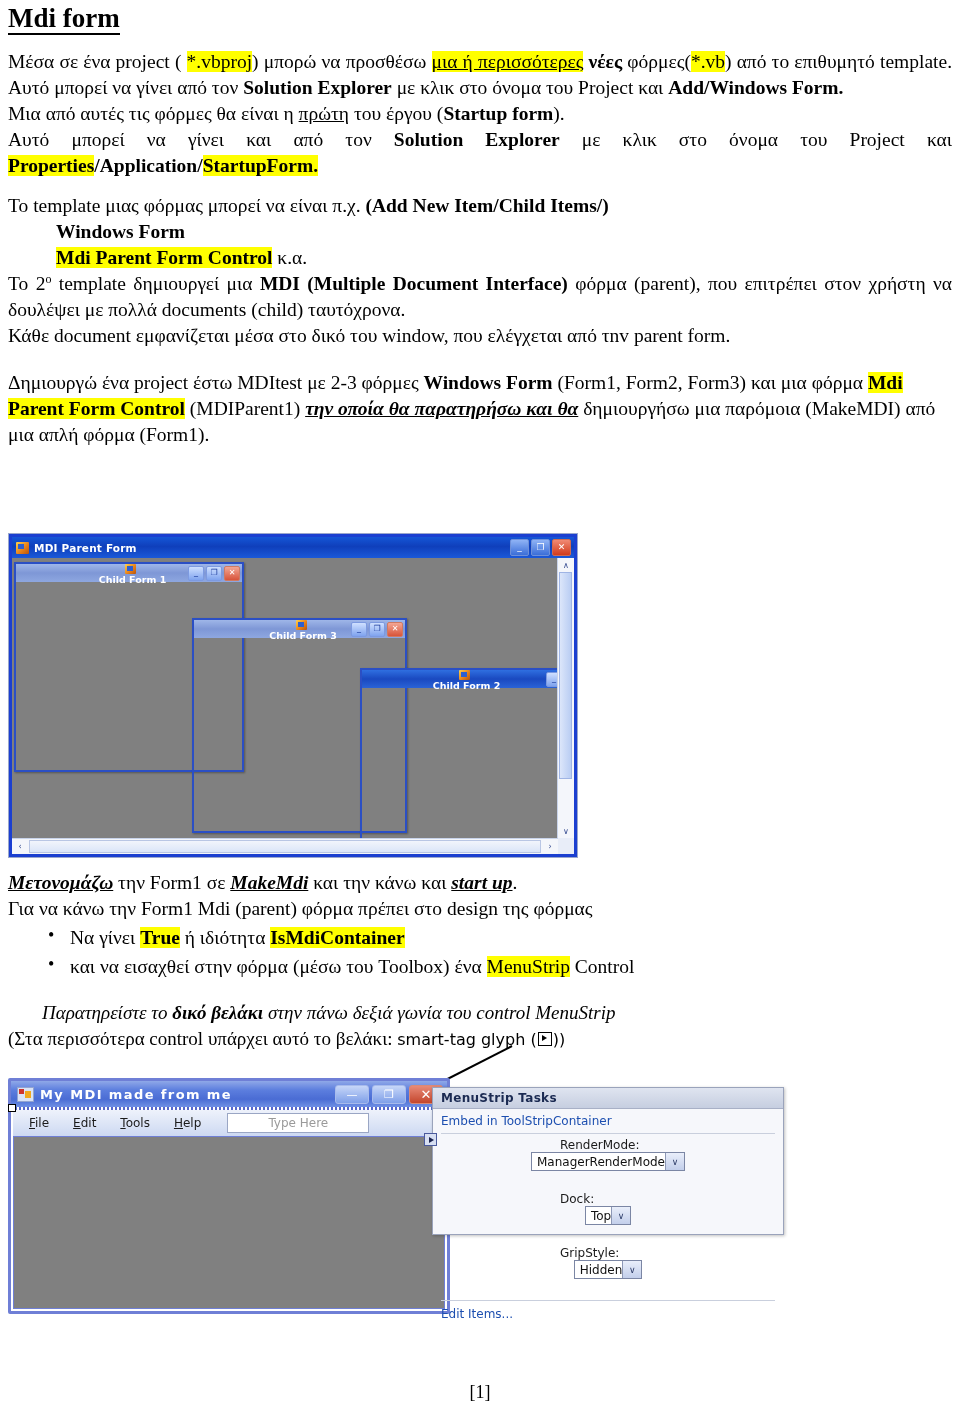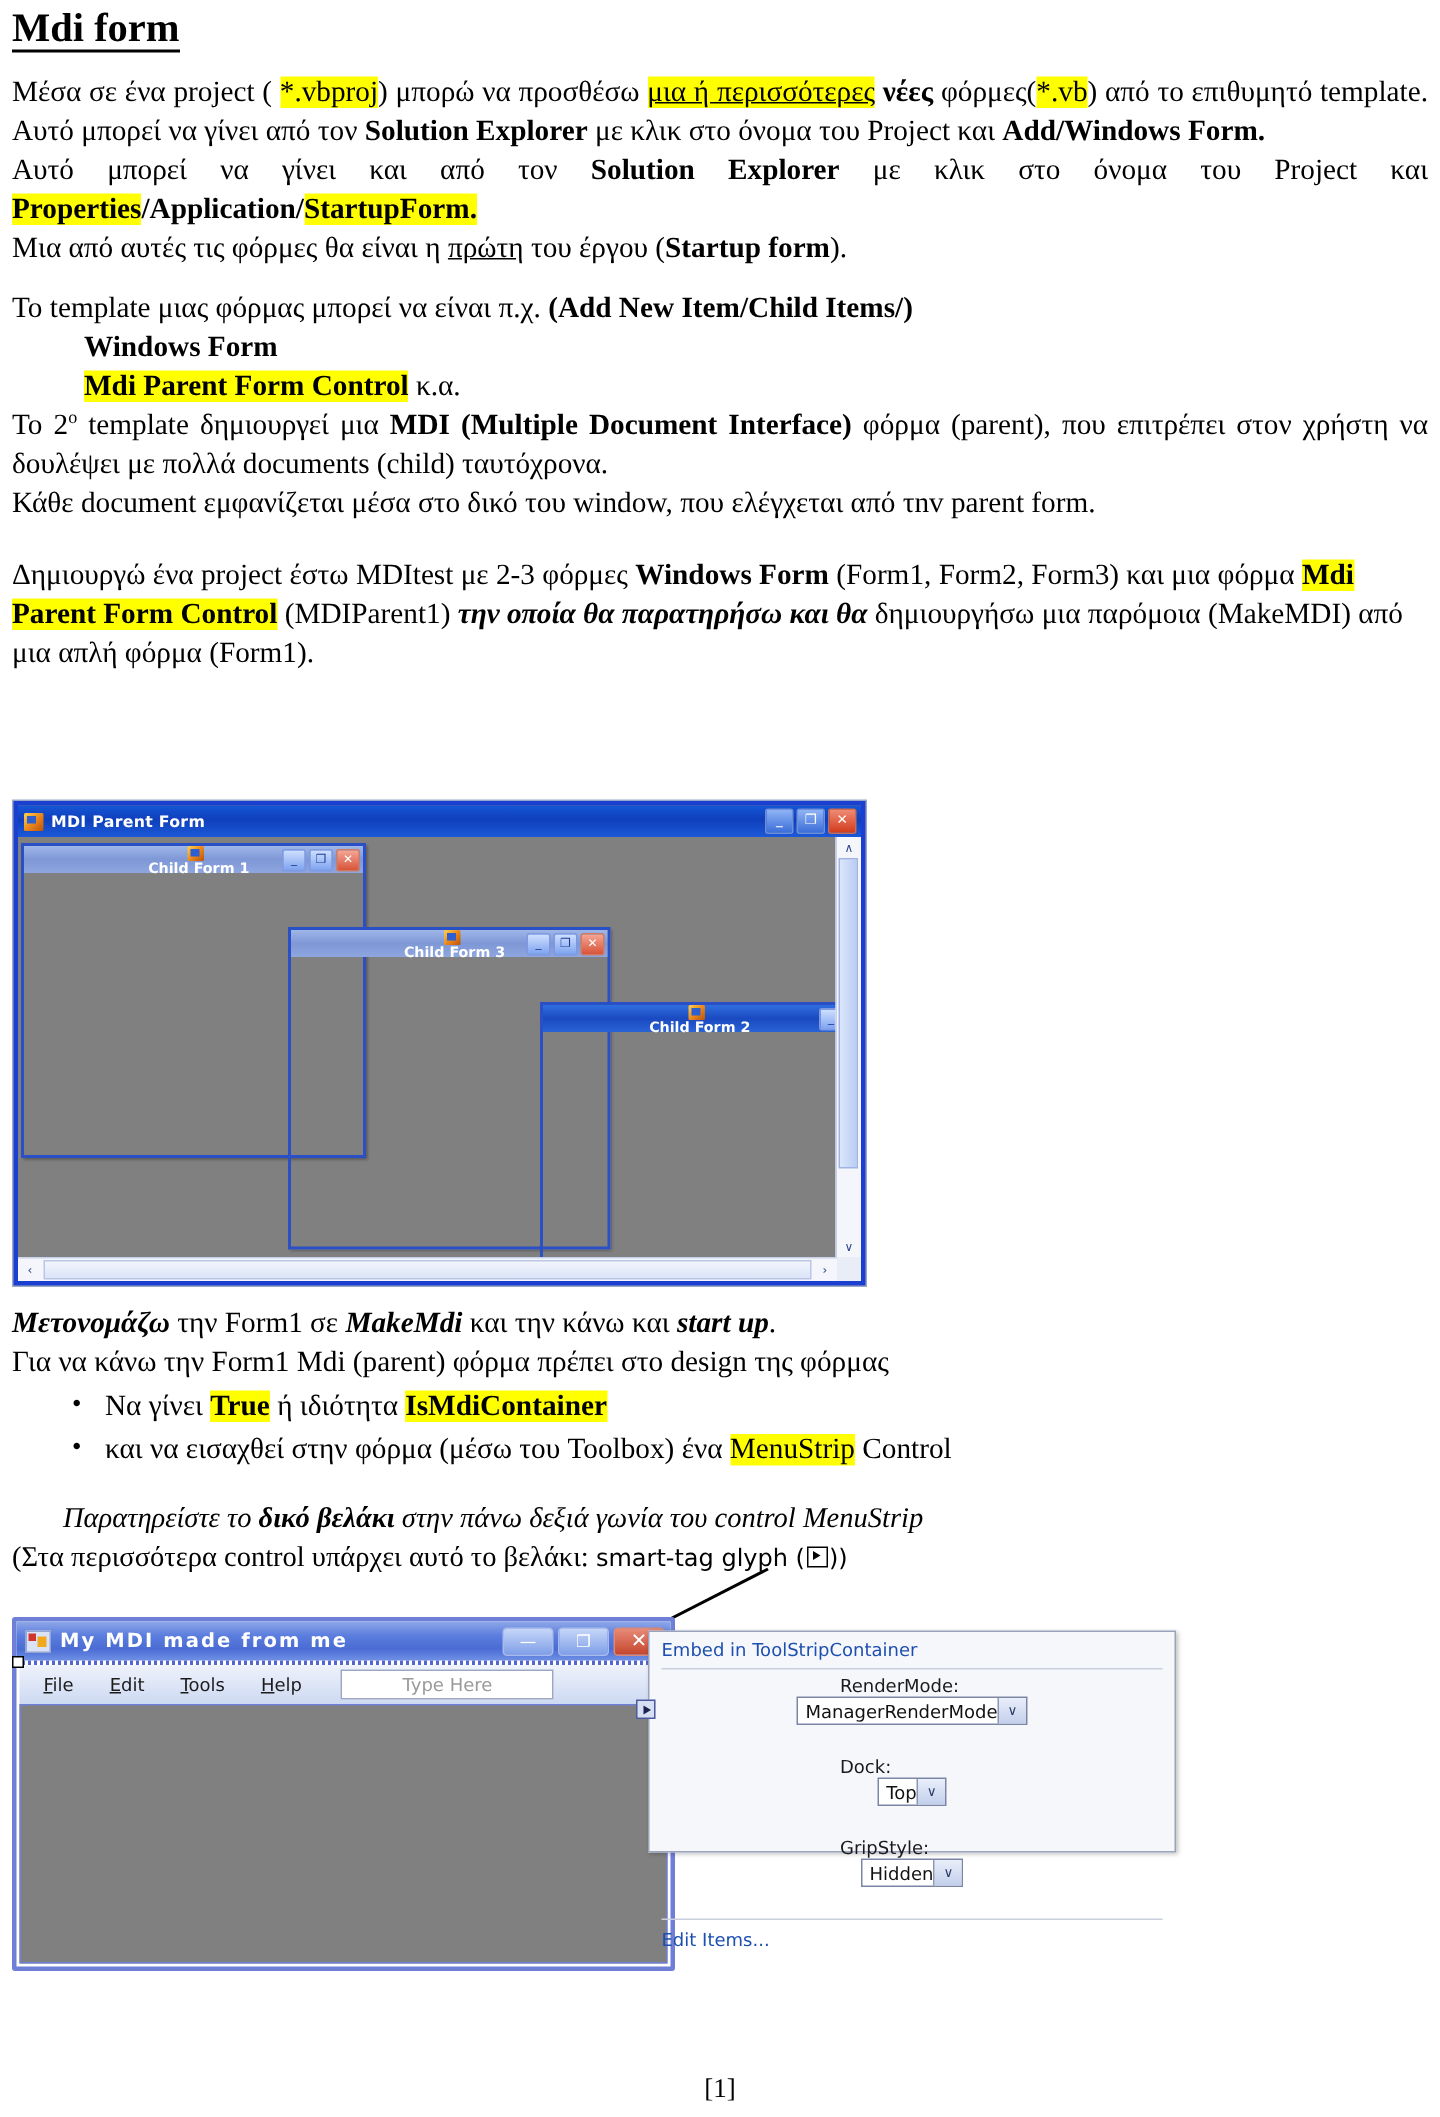--- a/index.html
+++ b/index.html
@@ -27,21 +27,21 @@
     margin:0 0 0 0;padding:0;
     text-align:justify;
   }
   p.para.nojust{text-align:left;}
   .gap-md{height:14px;}
   .gap-lg{height:22px;}
 
   .hl{background:#ffff00;}
   .b{font-weight:bold;}
   .u{text-decoration:underline;}
-  .bi{font-weight:bold;font-style:italic;}
+  .bi{font-weight:bold;font-style:italic;text-decoration:underline;}
   sup.ord{font-size:12px;vertical-align:super;}
 
   .indent1{margin-left:48px;display:block;}
 
   ul.bullets{margin:2px 0 0 0;padding:0 0 0 62px;list-style:none;}
   ul.bullets li{
     font-size:19.5px;line-height:1.4;position:relative;margin:0 0 2px 0;
   }
   ul.bullets li:before{
     content:"\2022";position:absolute;left:-22px;top:-1px;font-size:18px;
@@ -289,27 +289,27 @@
   <div class="inner">
 
     <h1 class="doc-title">Mdi form</h1>
 
     
     <p class="para">
       <span>Μέσα σε ένα project ( </span><span class="hl">*.vbproj</span><span>) μπορώ να προσθέσω </span><span class="hl u">μια ή περισσότερες</span><span> </span><span class="b">νέες</span><span> φόρμες(</span><span class="hl">*.vb</span><span>) από το επιθυμητό template. Αυτό μπορεί να γίνει από τον </span><span class="b">Solution Explorer</span><span> με κλικ στο όνομα του Project και </span><span class="b">Add/Windows Form.</span>
     </p>
 
     
+    <p class="para nojust">
+      <span>Μια από αυτές τις φόρμες θα είναι η </span><span class="u">πρώτη</span><span> του έργου (</span><span class="b">Startup form</span><span>).</span>
+    </p>
+
+    
     <p class="para">
       <span>Αυτό μπορεί να γίνει και από τον </span><span class="b">Solution Explorer</span><span> με κλικ στο όνομα του Project και </span><span class="hl b">Properties</span><span class="b">/Application/</span><span class="hl b">StartupForm.</span>
-    </p>
-
-    
-    <p class="para nojust">
-      <span>Μια από αυτές τις φόρμες θα είναι η </span><span class="u">πρώτη</span><span> του έργου (</span><span class="b">Startup form</span><span>).</span>
     </p>
 
     <div class="gap-md"></div>
 
     
     <p class="para nojust">
       <span>Το template μιας φόρμας μπορεί να είναι π.χ. </span><span class="b">(Add New Item/Child Items/)</span>
     </p>
 
     <p class="para nojust">
@@ -463,20 +463,23 @@
 
       <div class="ms-canvas"></div>
 
       <span class="handle" style="left:-3px;top:23px;"></span>
     </div>
 
     <span class="smart-glyph"></span>
   </div>
 
   <div class="tasks">
+    <div class="tasks-header">
+      <span class="tasks-header-text">MenuStrip Tasks</span>
+    </div>
     <div class="tasks-body">
       <div class="task-link">Embed in ToolStripContainer</div>
       <div class="task-sep"></div>
 
       <div class="task-row">
         <span class="task-label">RenderMode:</span>
         <span class="task-select">
           <span>ManagerRenderMode</span>
           <span class="cap">∨</span>
         </span>

